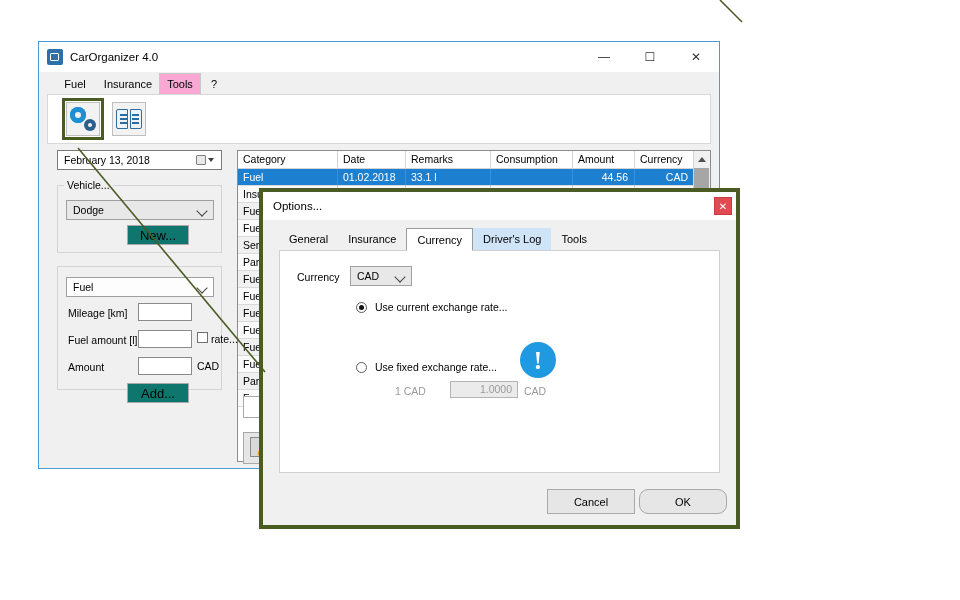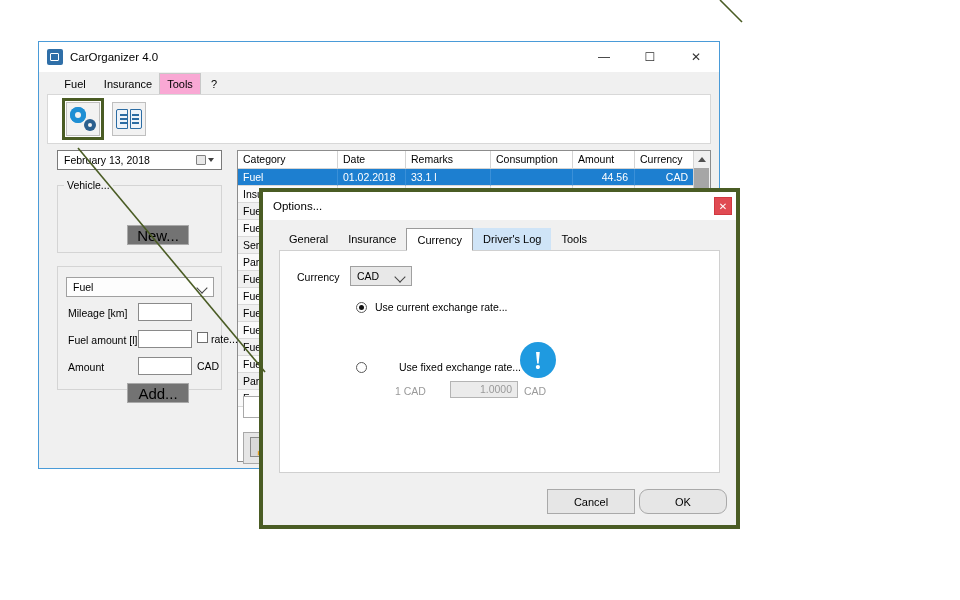--- a/index.html
+++ b/index.html
@@ -130,22 +130,22 @@
     box-sizing: border-box; font-size: 10.5px; color: #000;
     line-height: 18px; padding-left: 6px; height: 20px;
   }
   .combo.white { background: #fdfdfd; }
   .combo .chev {
     position: absolute; right: 7px; top: 6px; width: 7px; height: 7px;
     border-right: 1.2px solid #444; border-bottom: 1.2px solid #444;
     transform: rotate(45deg);
   }
   .btn {
-    position: absolute; background: #737373; border: 1px solid #a9a9a9;
-    box-sizing: border-box; font-size: 15px; color: #000;
+    position: absolute; background: #0f766e; border: 1px solid #a9a9a9;
+    box-sizing: border-box; font-size: 13px; color: #000;
     display: flex; align-items: center; justify-content: center;
   }
   .flabel { position: absolute; font-size: 10.5px; color: #000; }
   .finput {
     position: absolute; background: #fff; border: 1px solid #8a8a8a;
     box-sizing: border-box; height: 18px;
   }
   .chk {
     position: absolute; width: 11px; height: 11px; background: #fff;
     border: 1px solid #6f6f6f; box-sizing: border-box;
@@ -324,20 +324,24 @@
         <div class="datebox">
           <span>February 13, 2018</span>
           <span class="dd">
             <span class="cal-glyph"></span>
             <span class="caret"></span>
           </span>
         </div>
 
         <div class="groupbox" style="left:10px; top:35px; width:165px; height:68px;">
           <span class="glabel">Vehicle...</span>
+          <span class="combo" style="left:8px; top:14px; width:148px;">
+            <span>Dodge</span>
+            <span class="chev"></span>
+          </span>
           <span class="btn" style="left:69px; top:39px; width:62px; height:20px;">New...</span>
         </div>
 
         <div class="groupbox" style="left:10px; top:116px; width:165px; height:124px;">
           <span class="combo white" style="left:8px; top:10px; width:148px;">
             <span>Fuel</span>
             <span class="chev"></span>
           </span>
 
           <span class="flabel" style="left:10px; top:40px;">Mileage [km]</span>
@@ -521,21 +525,21 @@
         <span>CAD</span>
         <span class="chev"></span>
       </span>
 
       <span class="radio on" style="left:76px; top:51px;"></span>
       <span class="dlabel" style="left:95px; top:50px;">Use current exchange rate...</span>
 
       <span id="info-icon">!</span>
 
       <span class="radio" style="left:76px; top:111px;"></span>
-      <span class="dlabel" style="left:95px; top:110px;margin-left:24px;">Use fixed exchange rate...</span>
+      <span class="dlabel" style="left:95px; top:110px;">Use fixed exchange rate...</span>
 
       <span class="dlabel dim" style="left:115px; top:134px;">1 CAD</span>
       <span class="ro-input" style="left:170px; top:130px; width:68px;">1.0000</span>
       <span class="dlabel dim" style="left:244px; top:134px;">CAD</span>
     </div>
 
     <div class="dbtn" style="left:284px; top:297px;">Cancel</div>
     <div class="dbtn" style="left:376px; top:297px;border-radius:9px;">OK</div>
   </div>
 

